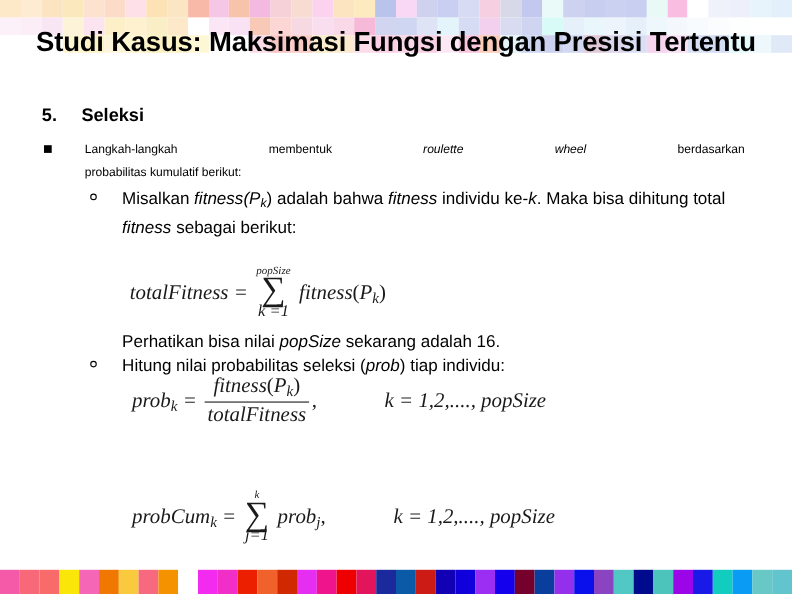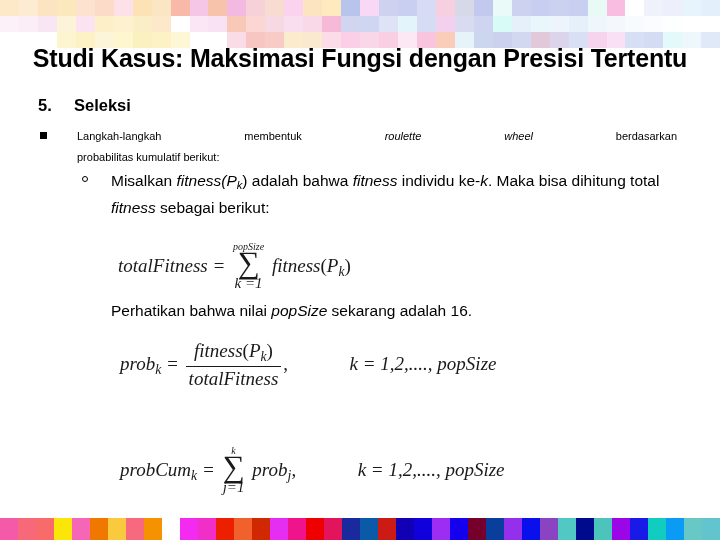--- a/index.html
+++ b/index.html
@@ -43,21 +43,20 @@
     z-index: 5;
   }
   #title-text {
     font-family: "Liberation Sans", sans-serif;
     font-weight: bold;
     font-size: 25px;
     line-height: 33px;
     color: #000000;
     letter-spacing: -0.2px;
     padding: 0 24px;
-    margin-top: 20px;
   }
 
   
   #content {
     position: absolute;
     left: 0;
     top: 95px;
     width: 616px;
     height: 410px;
   }
@@ -350,22 +349,26 @@
     <span>totalFitness</span>
     <span>=</span>
     <span class="sigma-stack">
       <span class="sigma-top">popSize</span>
       <span class="sigma-glyph">∑</span>
       <span class="sigma-bot">k =1</span>
     </span>
     <span>fitness</span><span style="font-style:normal;">(</span><span>P</span><span class="sub">k</span><span style="font-style:normal;">)</span>
   </div>
 
-  <div class="plain-line" style="left:111px; top:205px;"><span>Perhatikan bahwa nilai </span><i class="it">popSize</i><span> sekarang adalah 16.</span></div>
-
+  <div class="plain-line" style="left:111px; top:205px;"><span>Perhatikan bisa nilai </span><i class="it">popSize</i><span> sekarang adalah 16.</span></div>
+
+  <div class="sub-bullet" style="left:82px; top:227px;">
+    <span class="circ-marker"></span>
+    <div class="sub-text"><span>Hitung nilai probabilitas seleksi (</span><i class="it">prob</i><span>) tiap individu:</span></div>
+  </div>
 
   <div class="equation eq-big" style="left:120px; top:246px;">
     <span>prob</span><span class="sub">k</span>
     <span>=</span>
     <span class="frac">
       <span class="top"><span>fitness</span><span style="font-style:normal;">(</span><span>P</span><span class="sub">k</span><span style="font-style:normal;">)</span></span>
       <span class="bar"></span>
       <span class="bot">totalFitness</span>
     </span><span style="font-style:normal;">,</span>
     <span class="eq-gap"></span>

